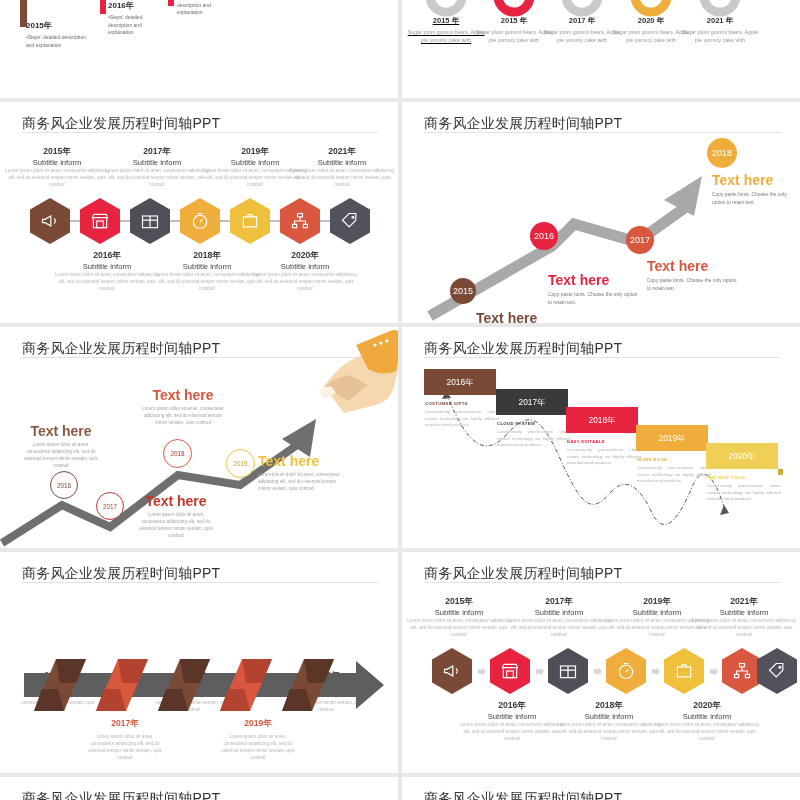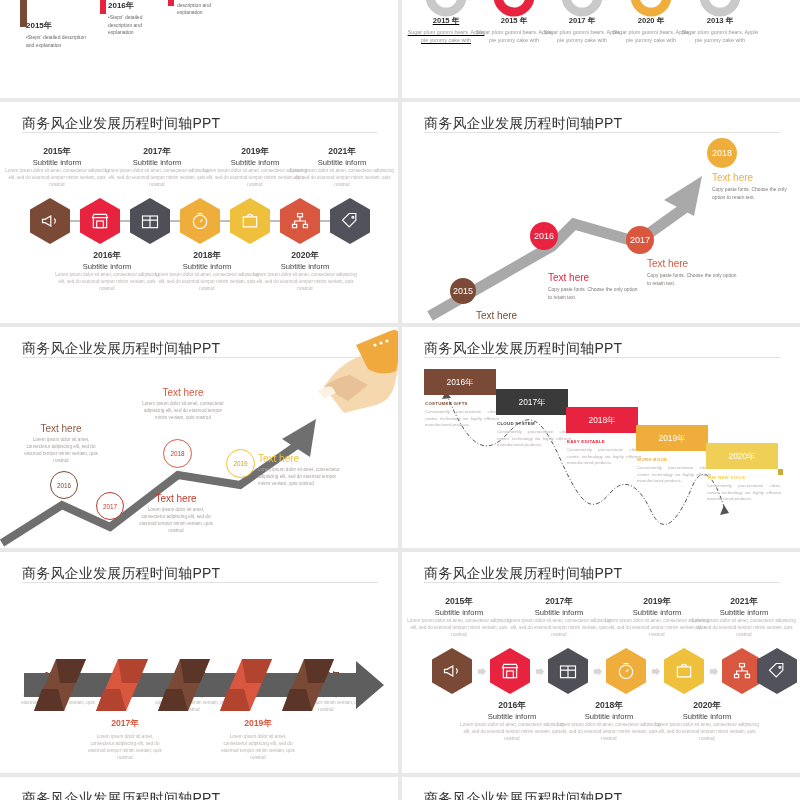--- a/index.html
+++ b/index.html
@@ -43,21 +43,21 @@
     display:flex;align-items:center;justify-content:center;
   }
   .hex svg{width:20px;height:20px;}
   .chev{position:absolute;top:18px;width:11px;height:11px;color:#d8d5d4;}
   .colA{position:absolute;width:104px;}
   
   .circ{
     position:absolute;border-radius:50%;display:flex;align-items:center;justify-content:center;
     color:#fff;font-size:9px;
   }
-  .th{font-size:10px;font-weight:normal;}
+  .th{font-size:14px;font-weight:bold;}
   .cp{font-size:4.9px;line-height:1.6;color:#7c7876;}
   
   .ocirc{position:absolute;border-radius:50%;background:#fff;border:1.6px solid #888;
     display:flex;align-items:center;justify-content:center;font-size:6.4px;}
   
   .ban{position:absolute;height:26px;display:flex;align-items:center;justify-content:center;
     color:#fff;font-size:8.4px;}
   .banlab{position:absolute;font-size:4.4px;font-weight:bold;letter-spacing:.25px;}
   .bantxt{position:absolute;font-size:4.3px;line-height:1.55;color:#b3aeac;width:74px;text-align:justify;}
   
@@ -114,21 +114,21 @@
       </div>
       <div class="donut-cap" style="left:140px;top:16px;">
         <div class="donut-yr">2017 年</div>
         <div class="donut-tx">Sugar plum gummi bears. Apple pie yummy cake with</div>
       </div>
       <div class="donut-cap" style="left:209px;top:16px;">
         <div class="donut-yr">2020 年</div>
         <div class="donut-tx">Sugar plum gummi bears. Apple pie yummy cake with</div>
       </div>
       <div class="donut-cap" style="left:278px;top:16px;">
-        <div class="donut-yr">2013 年</div>
+        <div class="donut-yr">2021 年</div>
         <div class="donut-tx">Sugar plum gummi bears. Apple pie yummy cake with</div>
       </div>
     </div>
   </div>
 
   <div class="slide h-main">
     <div class="s-title">商务风企业发展历程时间轴PPT</div>
     <div class="s-rule"></div>
 
     <div class="colA" style="left:5px;top:44px;">

